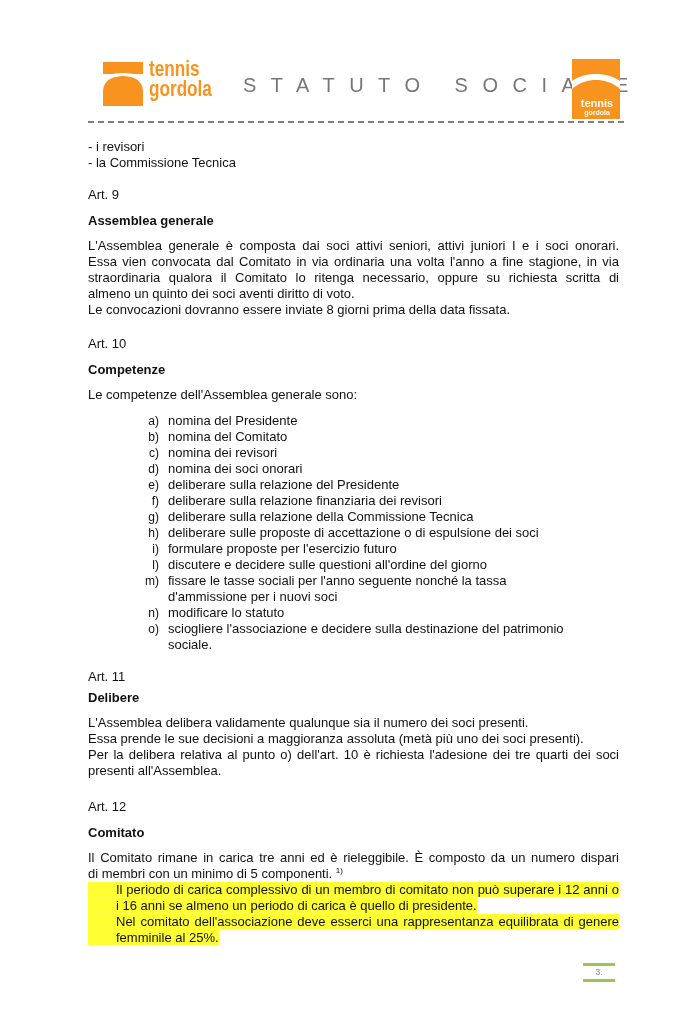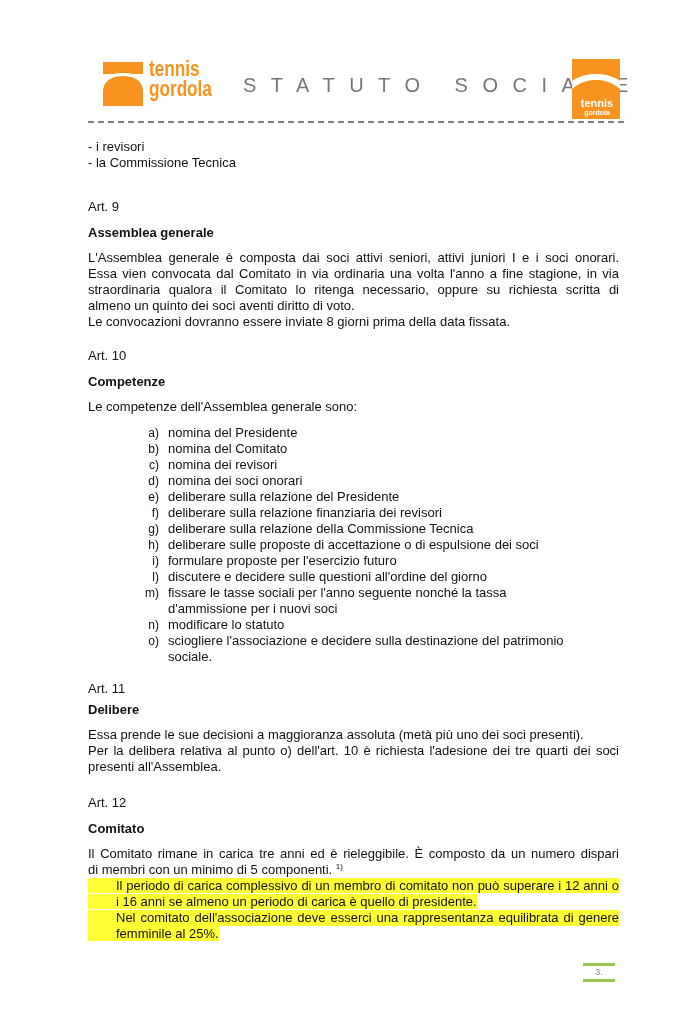--- a/index.html
+++ b/index.html
@@ -16,21 +16,21 @@
   .hdr-title { position: absolute; left: 243px; top: 74px; font-size: 20px; color: #777;
     letter-spacing: 14.5px; font-family: "Liberation Sans", sans-serif; }
   .hdr-logo-right { position: absolute; left: 572px; top: 59px; width: 48px; height: 60px; }
   .hdr-rule { position: absolute; left: 88px; top: 121px; width: 536px; height: 0;
     border-top: 2px dashed #555; opacity: 0.75; }
 
   
   .content { position: absolute; left: 88px; top: 139px; width: 531px; font-size: 13px; line-height: 16px; }
   .line { white-space: nowrap; }
   .just { text-align: justify; text-align-last: justify; white-space: normal; }
-  .art-num { margin-top: 28px; }
+  .art-num { margin-top: 16px; }
   .art-title { font-weight: bold; margin-top: 10px; }
   .para { margin-top: 9px; }
   .list { margin-top: 10px; margin-left: 54px; }
   .li { display: flex; }
   .li .lbl { width: 26px; text-align: right; padding-right: 9px; box-sizing: border-box; font-size: 12px; }
   .li .txt { flex: 1; }
   .hl { background: #ffff33; padding-left: 28px; }
   sup { font-size: 8px; vertical-align: 5px; line-height: 0; }
 
   
@@ -160,20 +160,21 @@
         <span class="txt">
           <div>sciogliere l'associazione e decidere sulla destinazione del patrimonio</div>
           <div>sociale.</div>
         </span>
       </div>
     </div>
 
   <div class="art-num" style="margin-top:16px">Art.  11</div>
   <div class="art-title" style="margin-top:5px">Delibere</div>
   <div class="para">
+    <div class="line">L'Assemblea delibera validamente qualunque sia il numero dei soci presenti.</div>
     <div class="line">Essa prende le sue decisioni a maggioranza assoluta (metà più uno dei soci presenti).</div>
     <div class="line just">Per la delibera relativa al punto o) dell'art. 10 è richiesta l'adesione dei tre quarti dei soci</div>
     <div class="line">presenti all'Assemblea.</div>
   </div>
 
   <div class="art-num" style="margin-top:20px">Art.  12</div>
   <div class="art-title">Comitato</div>
   <div class="para">
     <div class="line just">Il Comitato rimane in carica tre anni ed è rieleggibile. È composto da un numero dispari</div>
     <div class="line"><span>di membri con un minimo di 5 componenti.</span> <sup>1)</sup></div>

